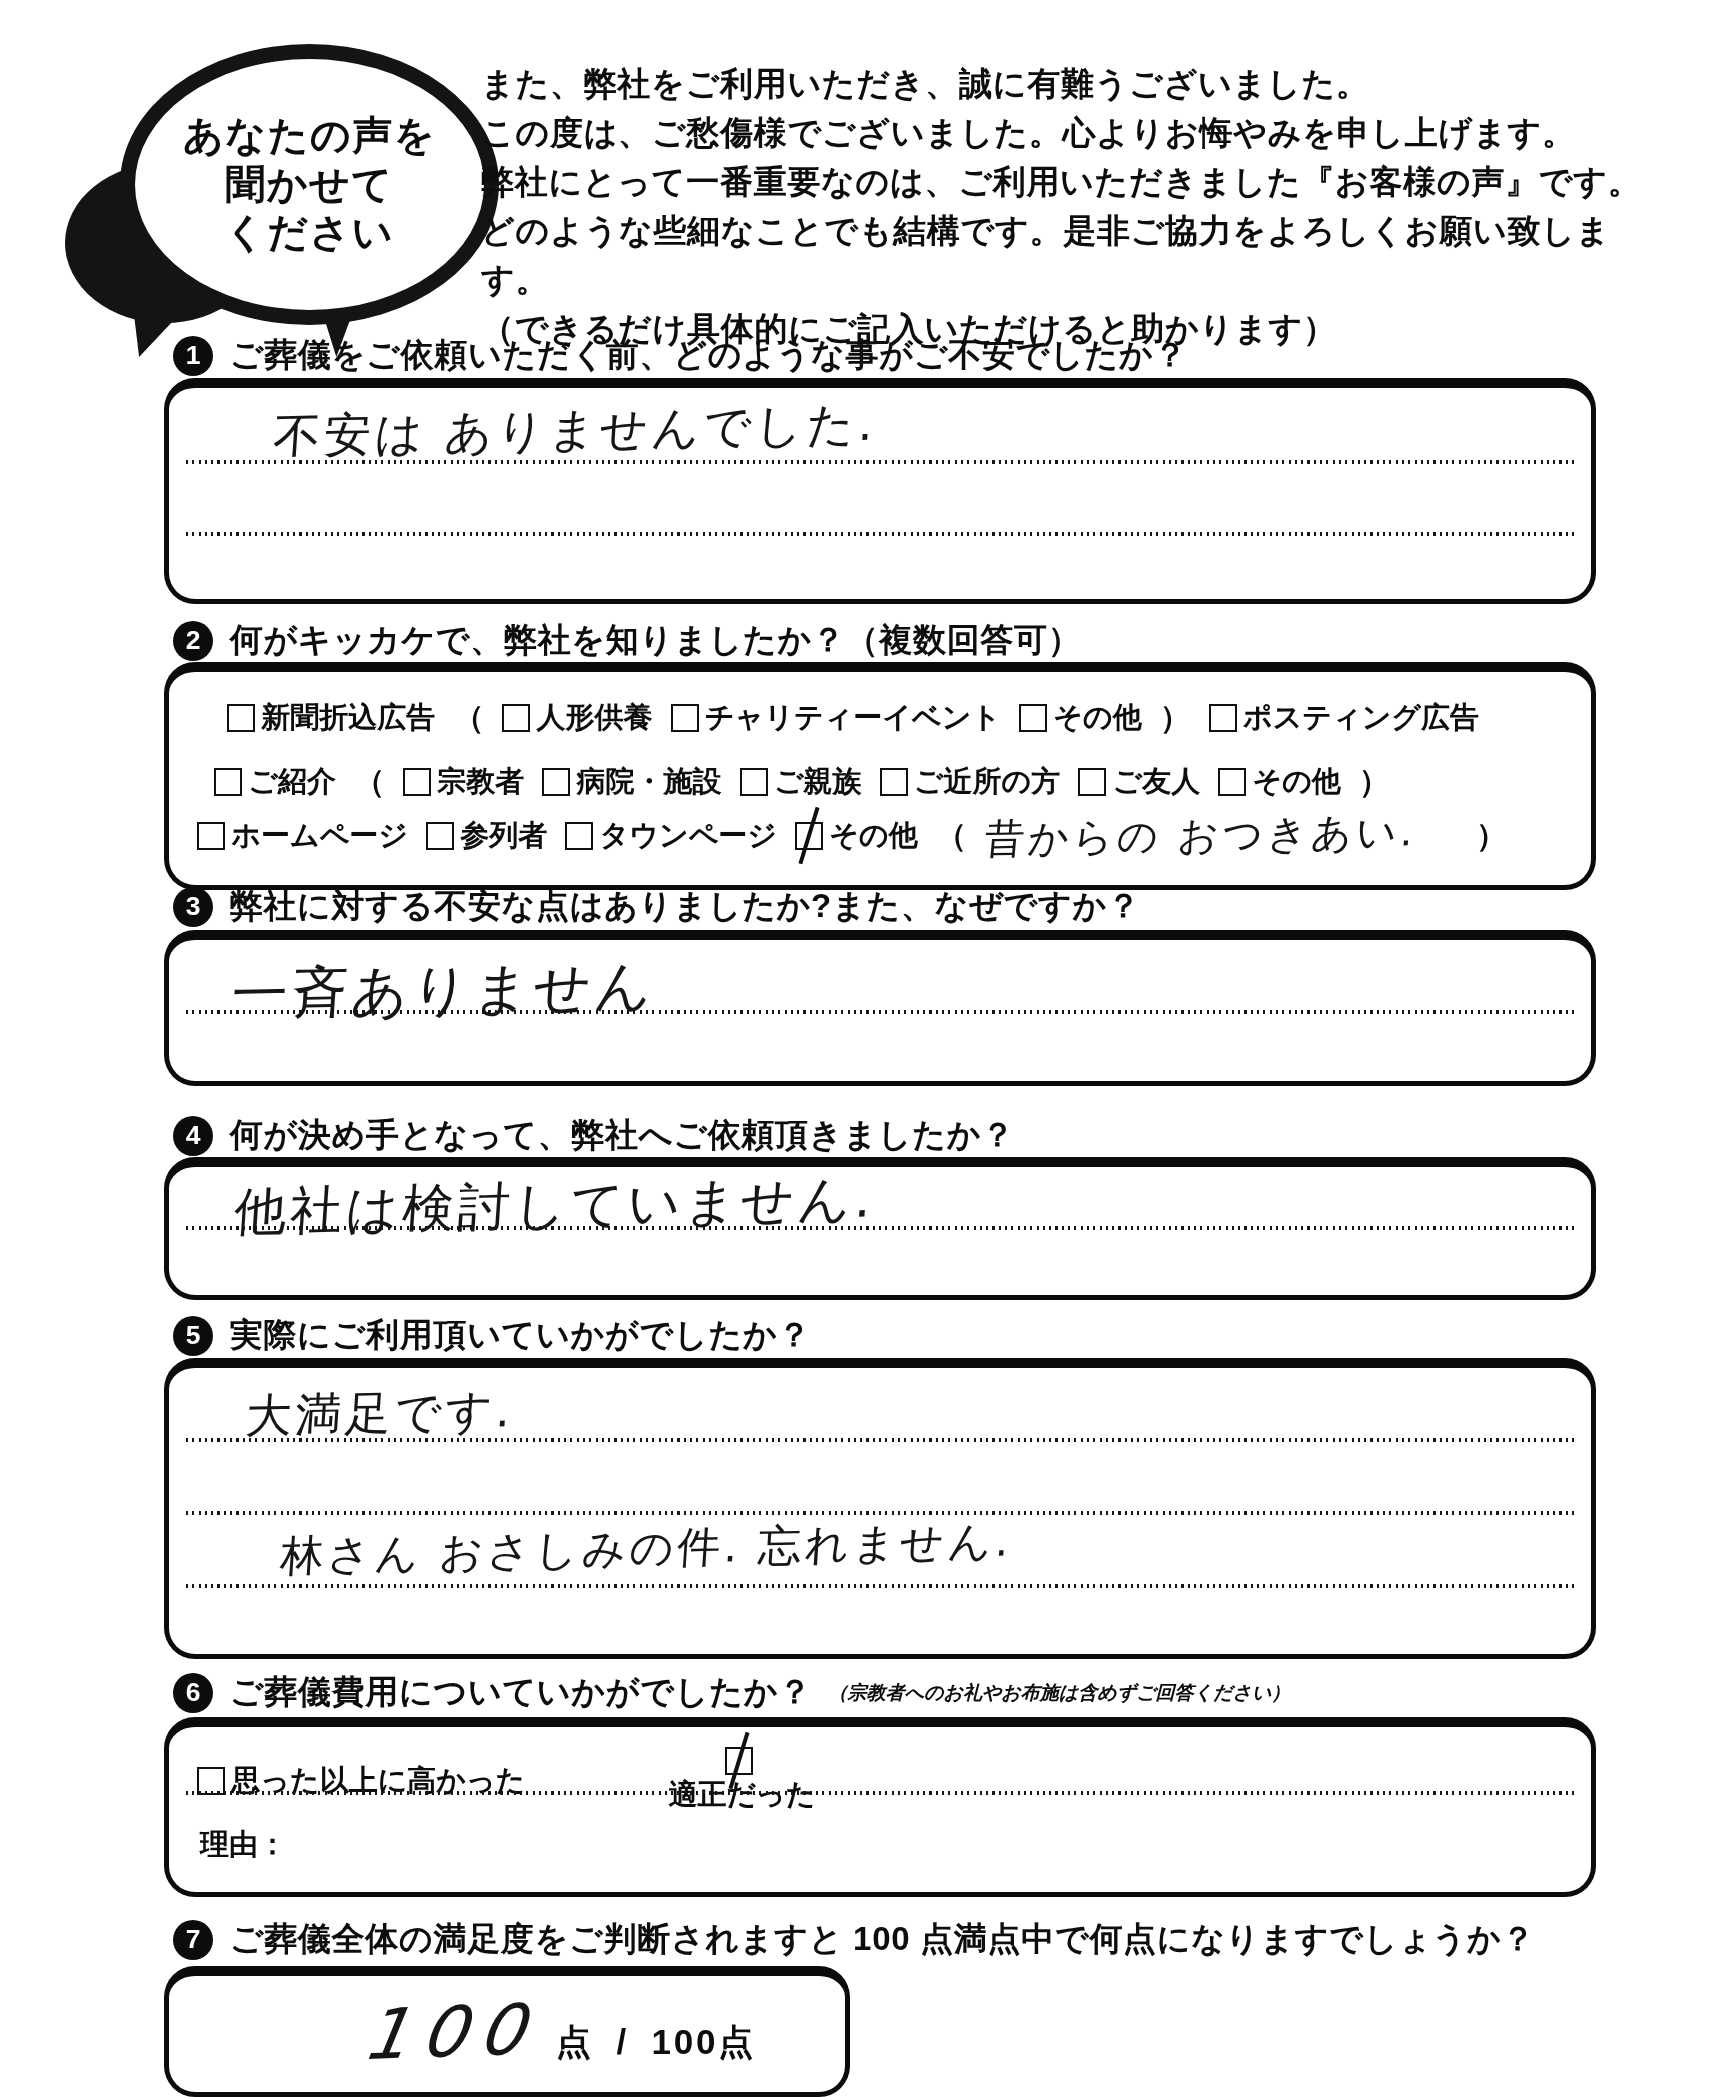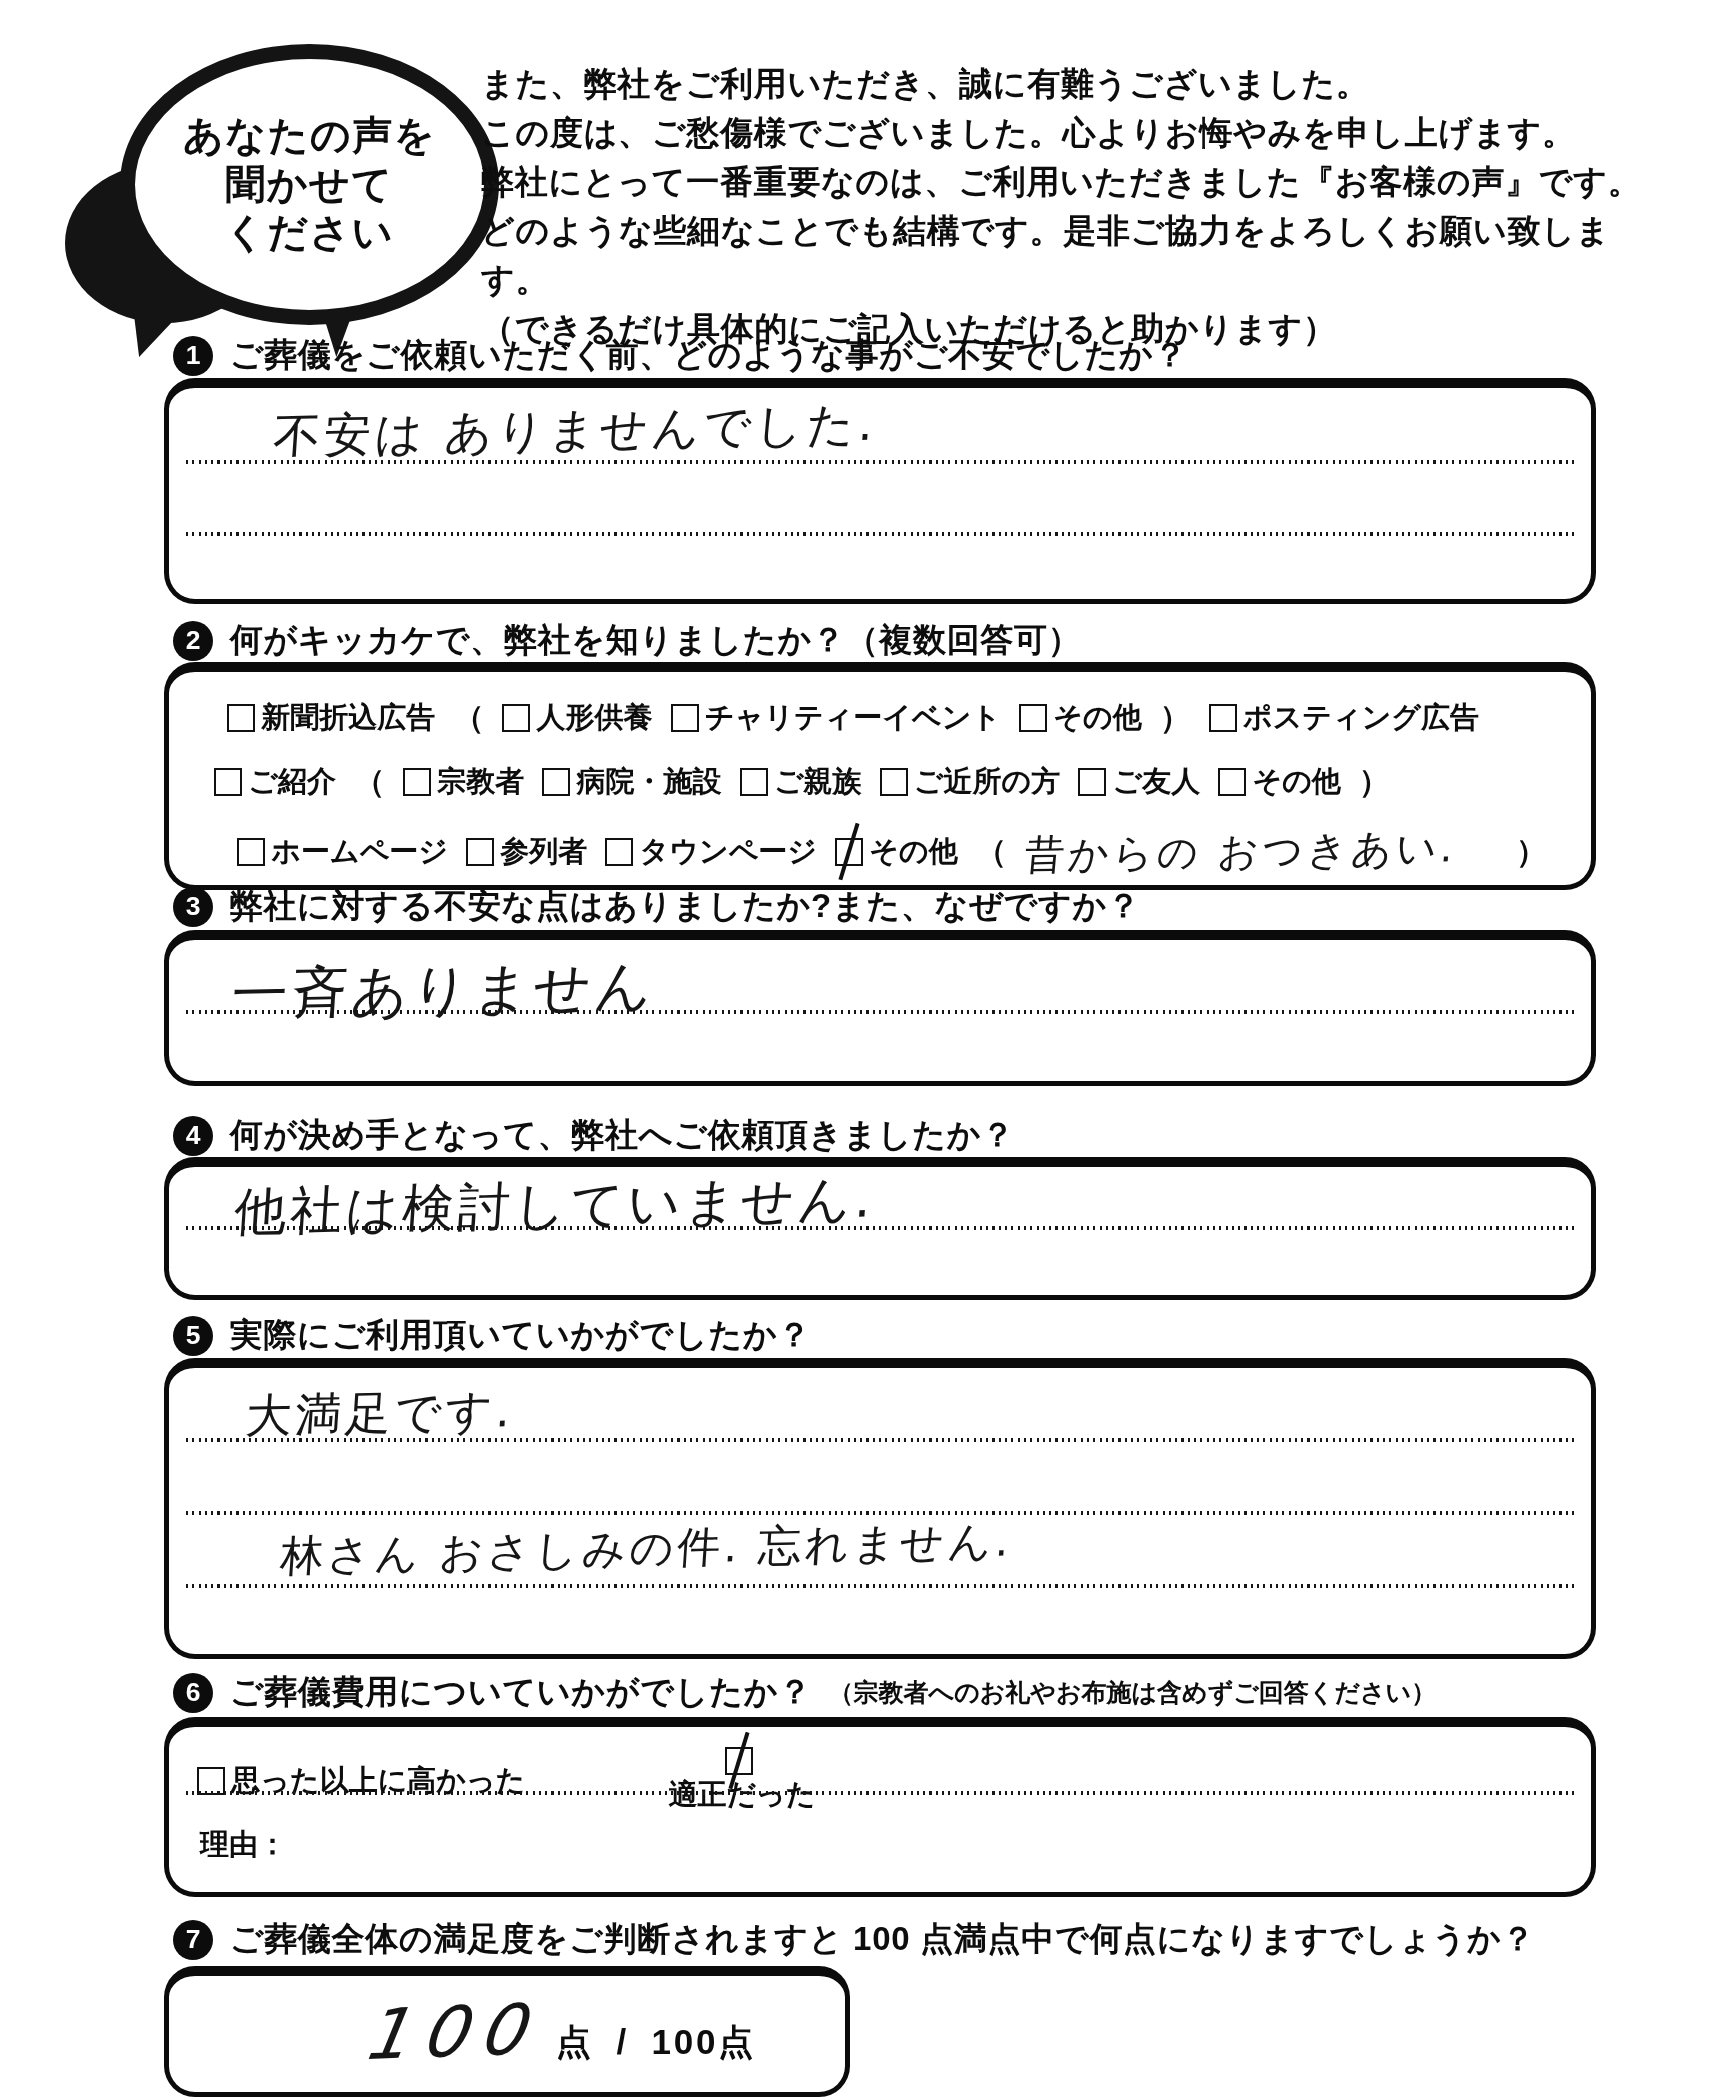--- a/index.html
+++ b/index.html
@@ -17,21 +17,21 @@
   .bubble-main{position:absolute;left:59px;top:5.6px;width:349px;height:251px;background:#ffffff;
     border:15.3px solid #141414;border-radius:50%;display:flex;align-items:center;justify-content:center;}
   .bubble-text{font-size:40px;font-weight:bold;line-height:1.22;text-align:center;letter-spacing:1.4px;}
   
   .intro{position:absolute;left:481px;top:59px;width:1171px;font-size:33px;font-weight:bold;line-height:49px;letter-spacing:0.7px;}
   
   .q-header{position:absolute;left:173px;display:flex;align-items:center;gap:16.7px;white-space:nowrap;}
   .badge{width:40px;height:40px;border-radius:50%;background:#0c0c0c;color:#ffffff;font-size:26.5px;font-weight:bold;
     display:flex;align-items:center;justify-content:center;flex:none;}
   .q-title{font-size:33px;font-weight:bold;letter-spacing:0.7px;}
-  .q-subtitle{font-size:25px;font-weight:bold;letter-spacing:0;}
+  .q-subtitle{font-size:19px;font-weight:bold;letter-spacing:0;font-style:italic;}
   
   .abox{position:absolute;left:164px;width:1422px;background:#ffffff;border:5.6px solid #0b0b0b;
     border-top-width:10.5px;border-radius:31px;}
   .dots{position:absolute;left:17.4px;right:17.4px;height:3.5px;
     background-image:repeating-linear-gradient(90deg,#161616 0 2.1px,transparent 2.1px 6.3px);}
   
   .hw{position:absolute;font-family:"DejaVu Sans",sans-serif;font-weight:normal;color:#161616;
     white-space:nowrap;transform:skewX(-5deg) rotate(-1.2deg);letter-spacing:3.5px;}
   .hw-inline{position:static;display:inline-block;transform:skewX(-6deg) rotate(-1deg);}
   .hw-score{font-style:italic;letter-spacing:12.5px;transform:skewX(-14deg) rotate(-2deg);}
@@ -136,21 +136,21 @@
       <span class="opt">
           <span class="cb" data-checked="false"></span>
           <span class="opt-label">ご友人</span>
         </span>
       <span class="opt">
           <span class="cb" data-checked="false"></span>
           <span class="opt-label">その他</span>
         </span>
       <span class="paren">）</span>
     </div>
-    <div class="opt-row" style="top:152px;margin-left:40px;">
+    <div class="opt-row" style="top:136px;">
       <span class="opt">
           <span class="cb" data-checked="false"></span>
           <span class="opt-label">ホームページ</span>
         </span>
       <span class="opt">
           <span class="cb" data-checked="false"></span>
           <span class="opt-label">参列者</span>
         </span>
       <span class="opt">
           <span class="cb" data-checked="false"></span>

